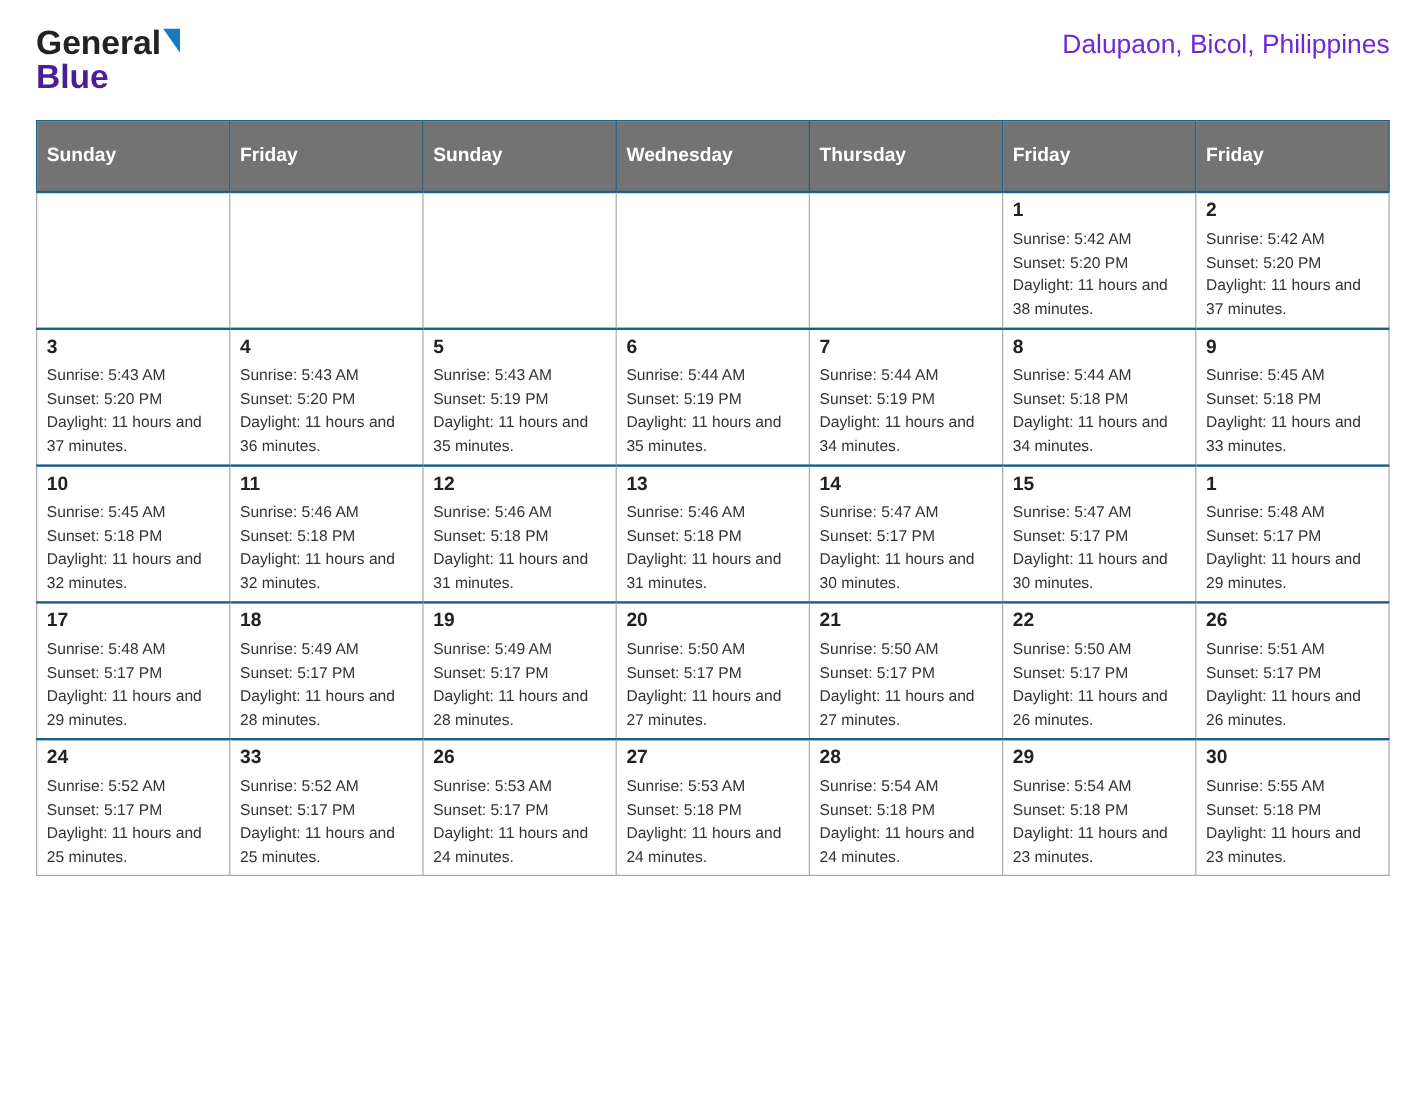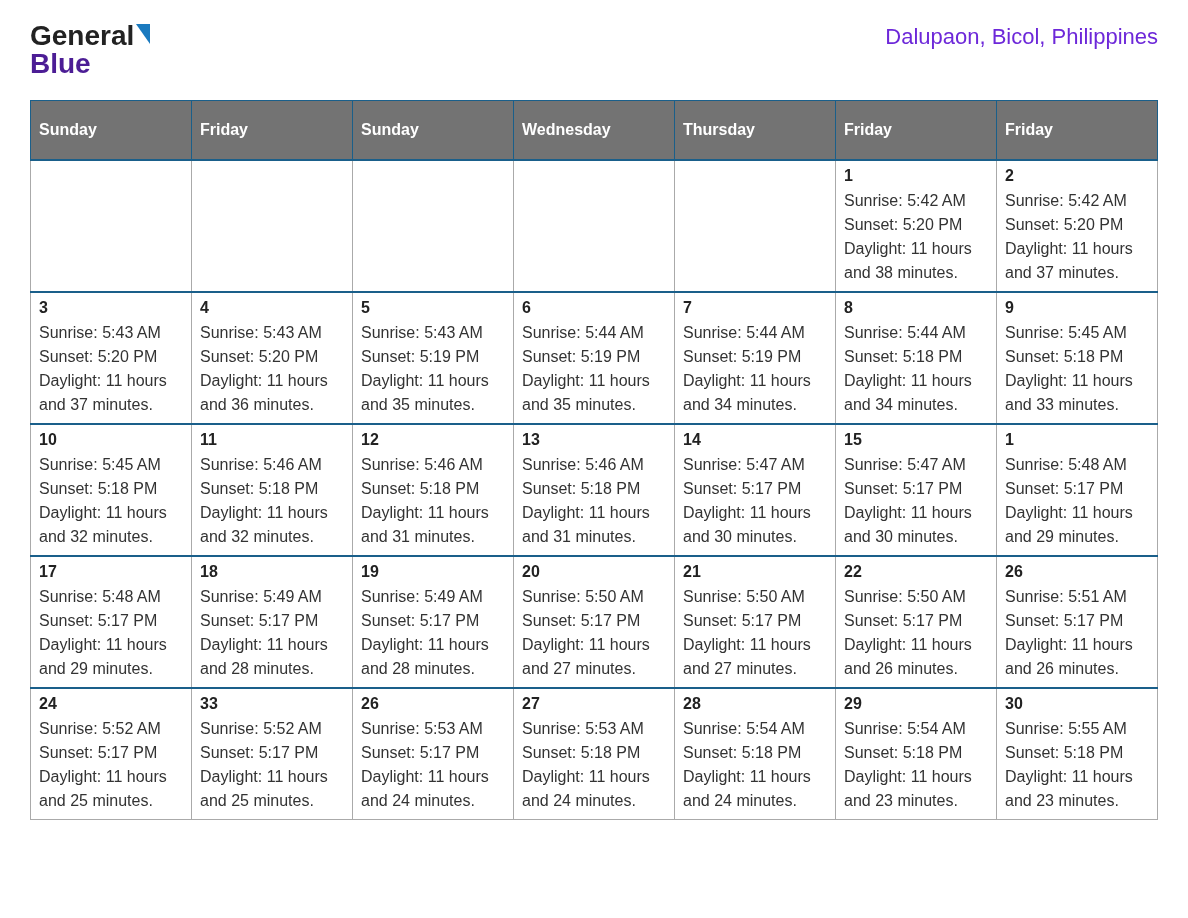--- a/index.html
+++ b/index.html
@@ -97,21 +97,21 @@
     }
 
     .day-number {
       font-size: 16px;
       font-weight: bold;
       color: #222;
       margin-bottom: 4px;
     }
 
     .day-info {
-      font-size: 16px;
+      font-size: 13px;
       color: #333;
       line-height: 1.5;
     }
 
     .empty-cell {
       background: #fff;
     }
   </style>
 </head>
 <body>

